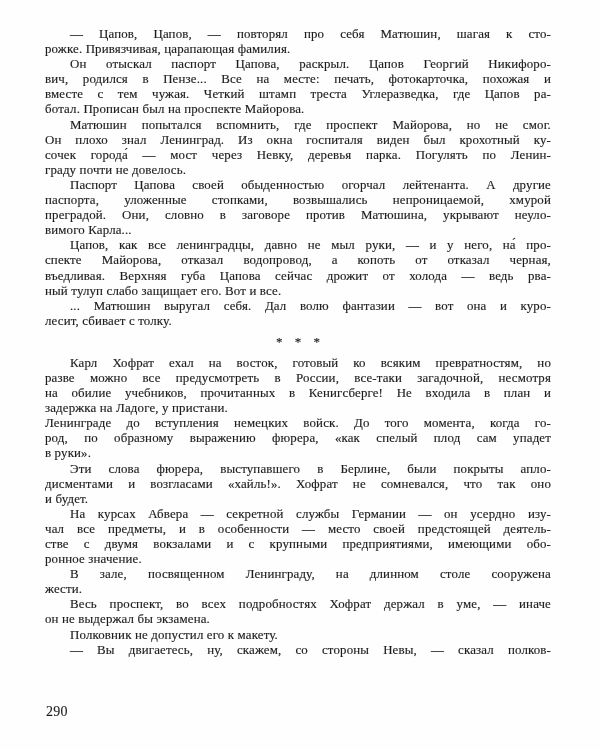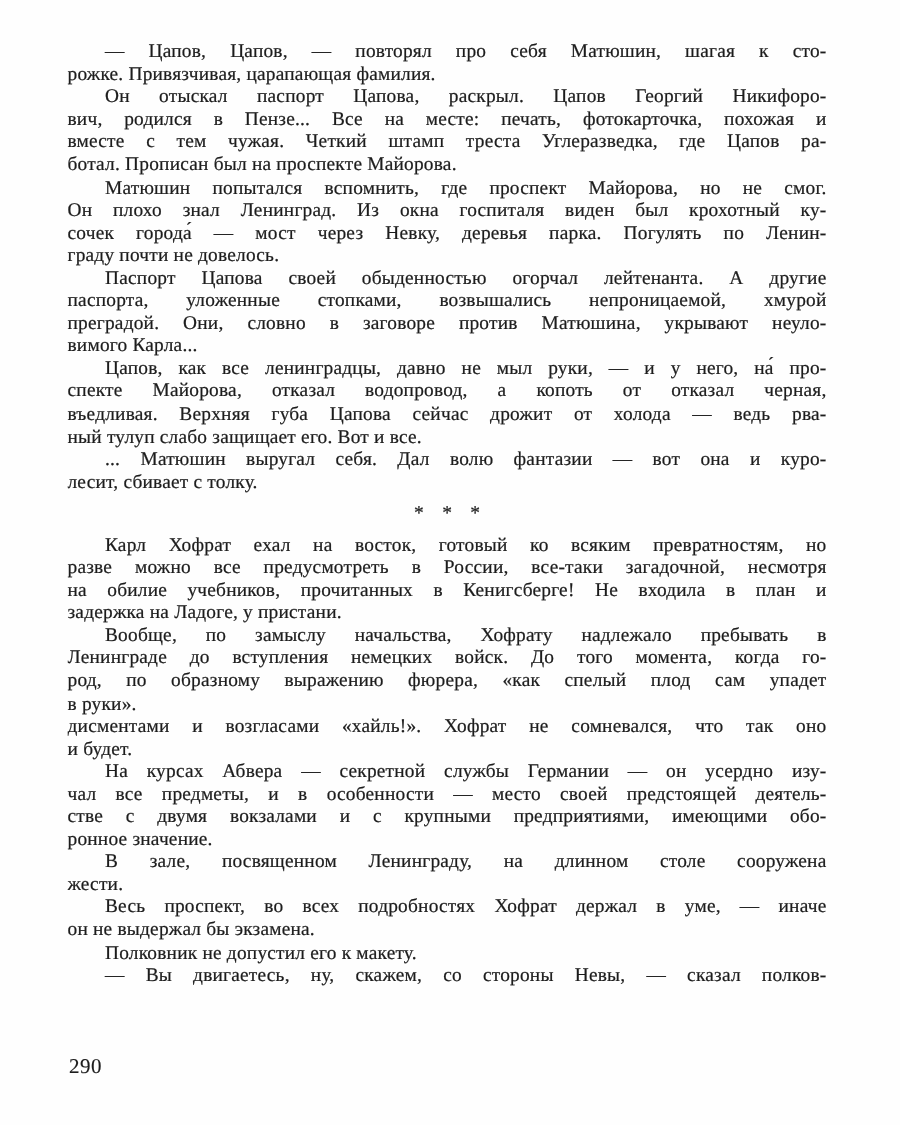--- a/index.html
+++ b/index.html
@@ -93,26 +93,26 @@
         <div class="line last">лесит, сбивает с толку.</div>
       </div>
       <div class="separator">* * *</div>
       <div class="paragraph">
         <div class="line first">Карл Хофрат ехал на восток, готовый ко всяким превратностям, но</div>
         <div class="line">разве можно все предусмотреть в России, все-таки загадочной, несмотря</div>
         <div class="line">на обилие учебников, прочитанных в Кенигсберге! Не входила в план и</div>
         <div class="line last">задержка на Ладоге, у пристани.</div>
       </div>
       <div class="paragraph">
-        <div class="line first">Вообще, по замыслу начальства, Хофрату надлежало пребывать в</div>
         <div class="line">Ленинграде до вступления немецких войск. До того момента, когда го-</div>
         <div class="line">род, по образному выражению фюрера, «как спелый плод сам упадет</div>
         <div class="line last">в руки».</div>
       </div>
       <div class="paragraph">
+        <div class="line first">Эти слова фюрера, выступавшего в Берлине, были покрыты апло-</div>
         <div class="line">дисментами и возгласами «хайль!». Хофрат не сомневался, что так оно</div>
         <div class="line last">и будет.</div>
       </div>
       <div class="paragraph">
         <div class="line first">На курсах Абвера — секретной службы Германии — он усердно изу-</div>
         <div class="line">чал все предметы, и в особенности — место своей предстоящей деятель-</div>
         <div class="line">стве с двумя вокзалами и с крупными предприятиями, имеющими обо-</div>
         <div class="line last">ронное значение.</div>
       </div>
       <div class="paragraph">

